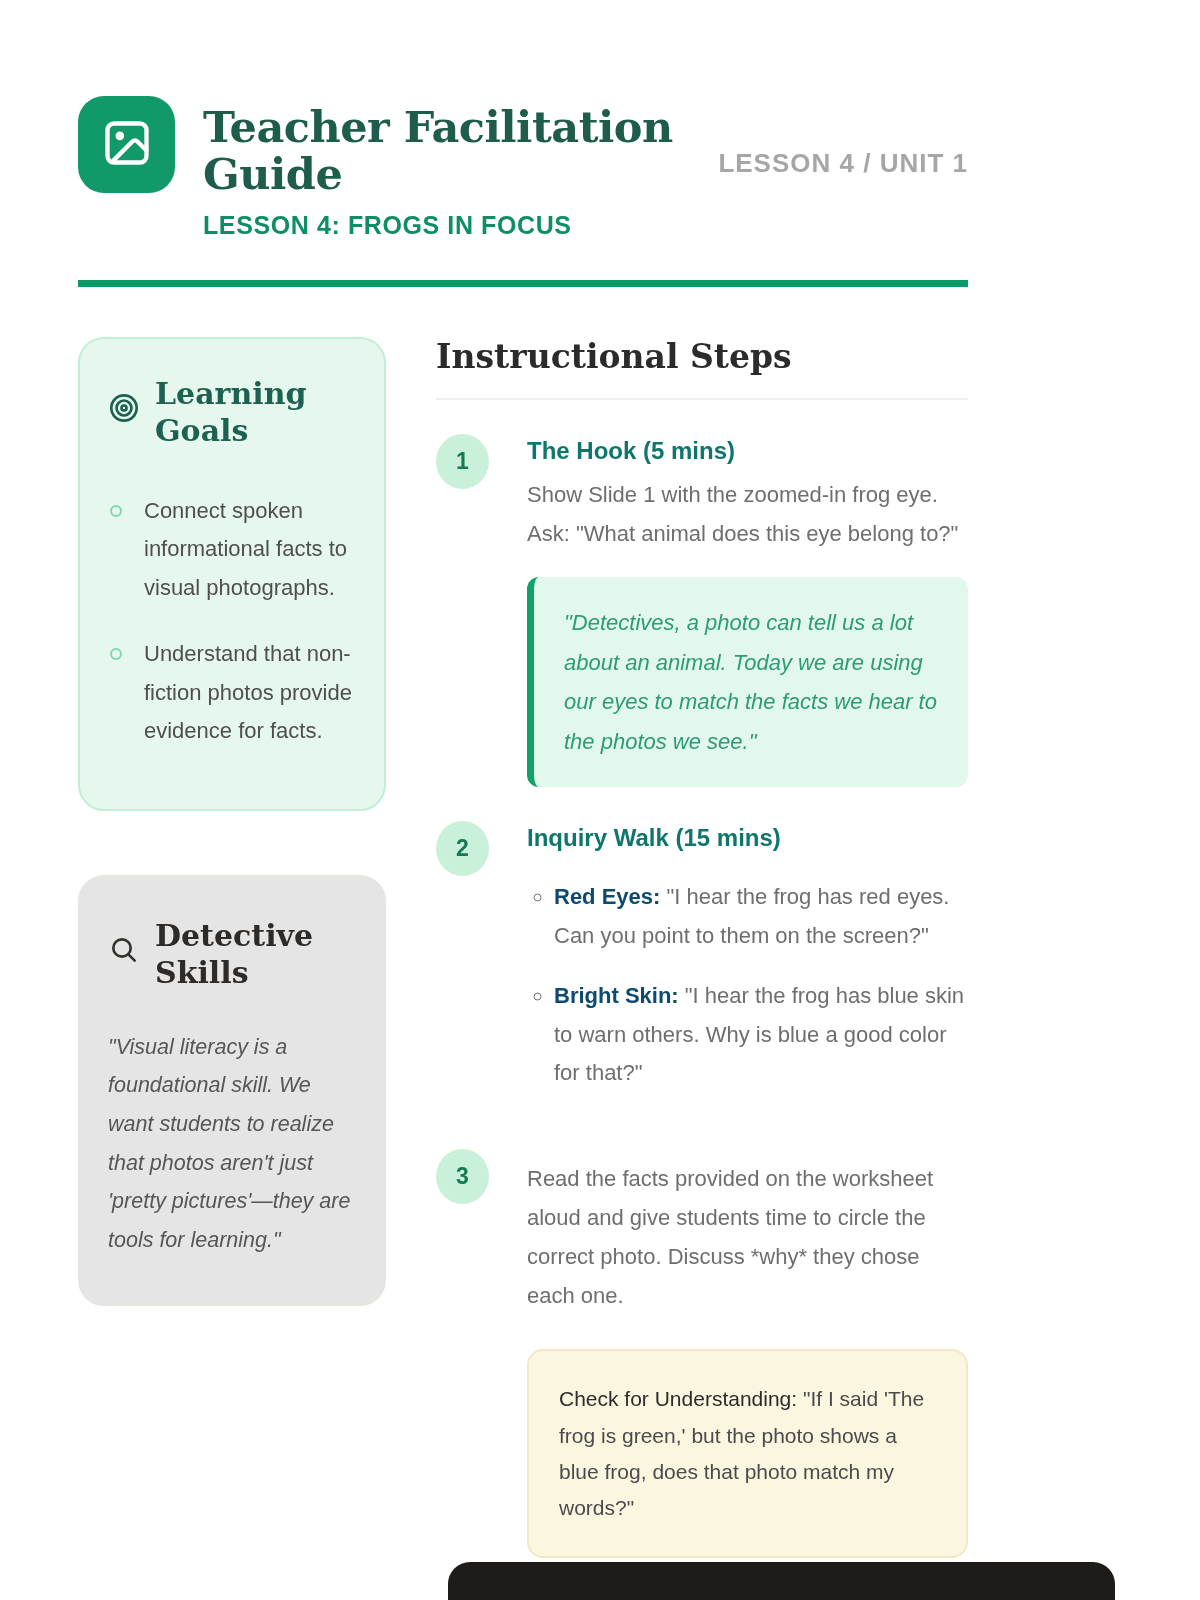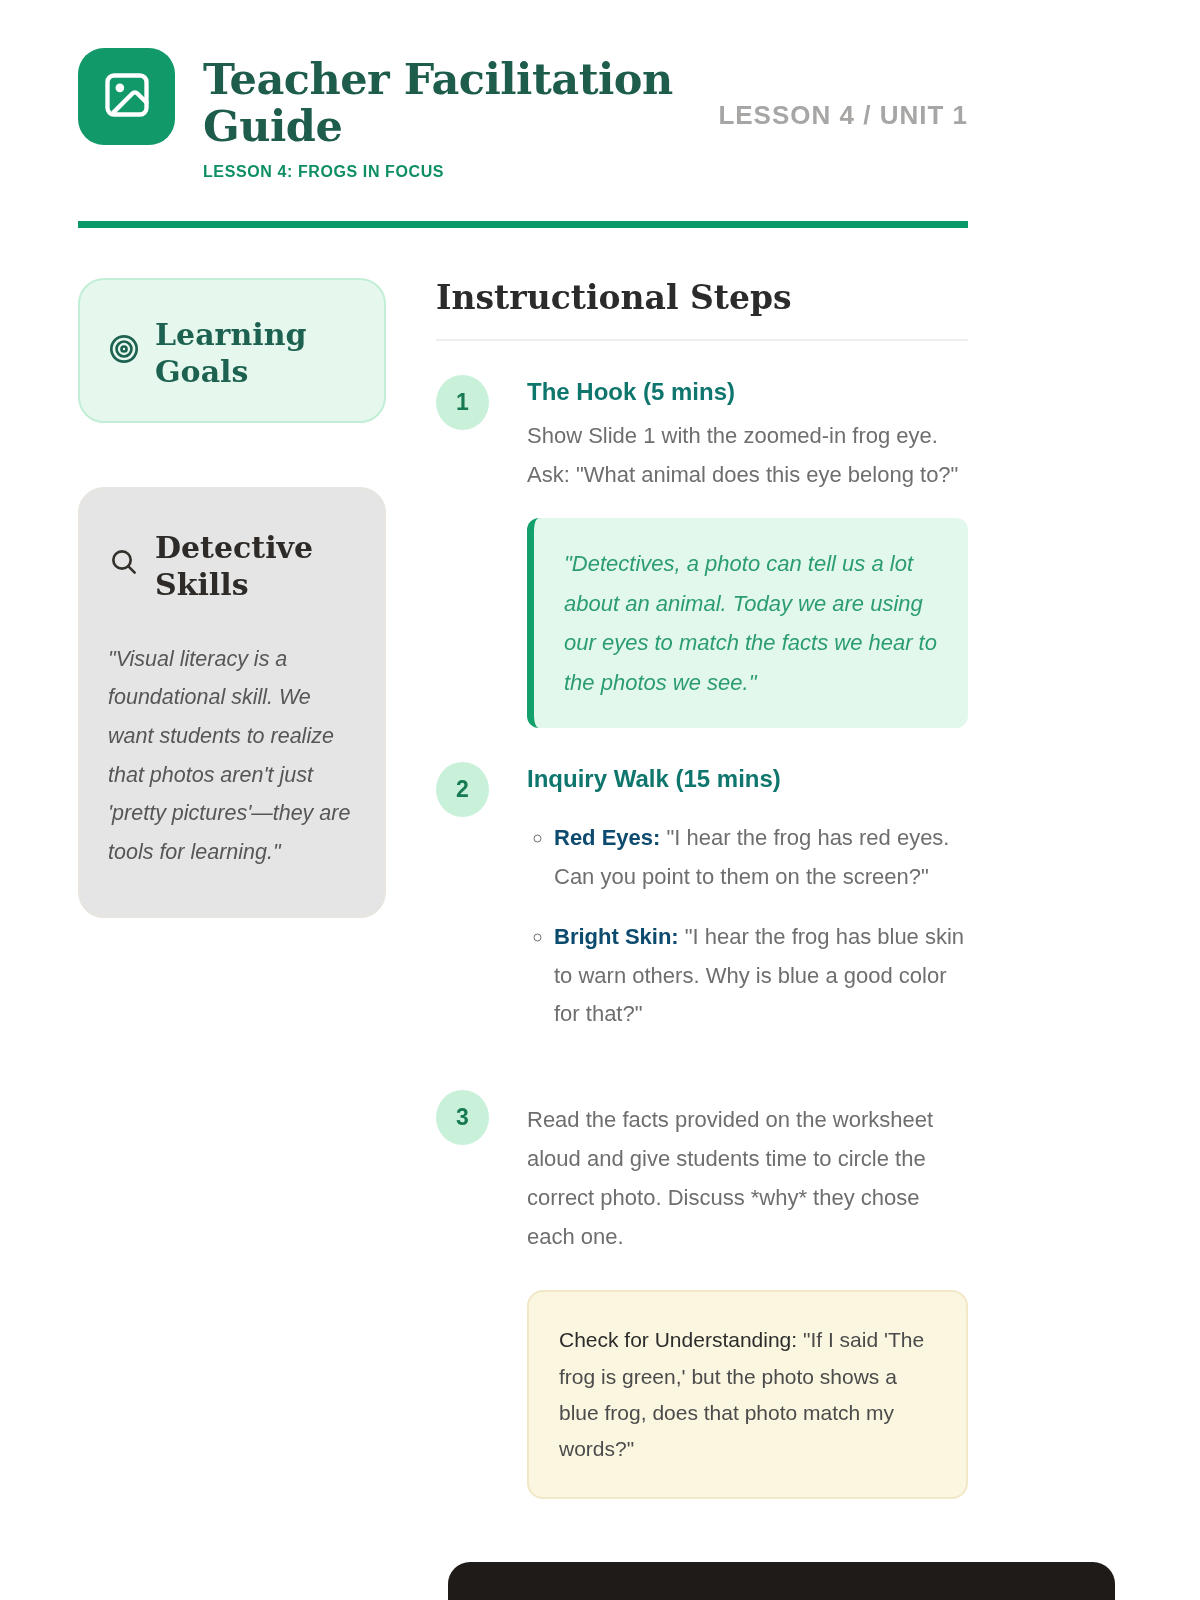--- a/index.html
+++ b/index.html
@@ -3,37 +3,37 @@
 <meta charset="utf-8">
 <style>
   * { box-sizing: border-box; margin: 0; padding: 0; }
   html, body { width: 1200px; }
   body {
     width: 1200px; height: 1600px; overflow: hidden;
     background: #ffffff;
     font-family: "Liberation Sans", sans-serif;
     color: #4f4f4f;
   }
-  .page { position: relative; width: 1048px; height: 1600px; padding: 48px 80px 0 78px; }
+  .page { position: relative; width: 1048px; height: 1600px; padding: 96px 80px 0 78px; }
 
   
   .header { display: flex; align-items: flex-start; }
   .logo {
     width: 97px; height: 97px; border-radius: 26px;
     background: #12996a; flex-shrink: 0;
     display: flex; align-items: center; justify-content: center;
   }
   .logo svg { width: 52px; height: 52px; }
   .title-block { margin-left: 28px; margin-top: 8px; }
   .page-title {
     font-family: "DejaVu Serif", serif; font-weight: 700;
     font-size: 43px; line-height: 1.1; color: #1e5c4c; letter-spacing: -0.5px;
   }
   .page-subtitle {
-    margin-top: 12px; font-size: 16px; font-weight: 800;
+    margin-top: 12px; font-size: 25px; font-weight: 800;
     color: #0e8e63; letter-spacing: 0.6px;
   }
   .lesson-ref {
     margin-left: auto; margin-top: 52px;
     font-size: 26px; font-weight: 700; color: #a8a6a4; letter-spacing: 1px;
     white-space: nowrap;
   }
   .header-rule { margin-top: 40px; height: 7px; background: #0a9a67; }
 
   
@@ -155,20 +155,24 @@
         <h2 class="card-heading">
           <span>
             <svg viewBox="0 0 24 24" fill="none" stroke="#1d6250" stroke-width="2" width="32" height="32">
               <circle cx="12" cy="12" r="9.5"></circle>
               <circle cx="12" cy="12" r="5.6"></circle>
               <circle cx="12" cy="12" r="1.9"></circle>
             </svg>
           </span>
           <span>Learning Goals</span>
         </h2>
+        <ul class="goals-list">
+          <li>Connect spoken informational facts to visual photographs.</li>
+          <li>Understand that non-fiction photos provide evidence for facts.</li>
+        </ul>
       </section>
 
       <section class="card skills-card">
         <h2 class="card-heading">
           <span>
             <svg viewBox="0 0 24 24" fill="none" stroke="#35322e" stroke-width="2" stroke-linecap="round" width="30" height="30">
               <circle cx="10.5" cy="10.5" r="6.5"></circle>
               <path d="M15.3 15.3L20 20"></path>
             </svg>
           </span>

